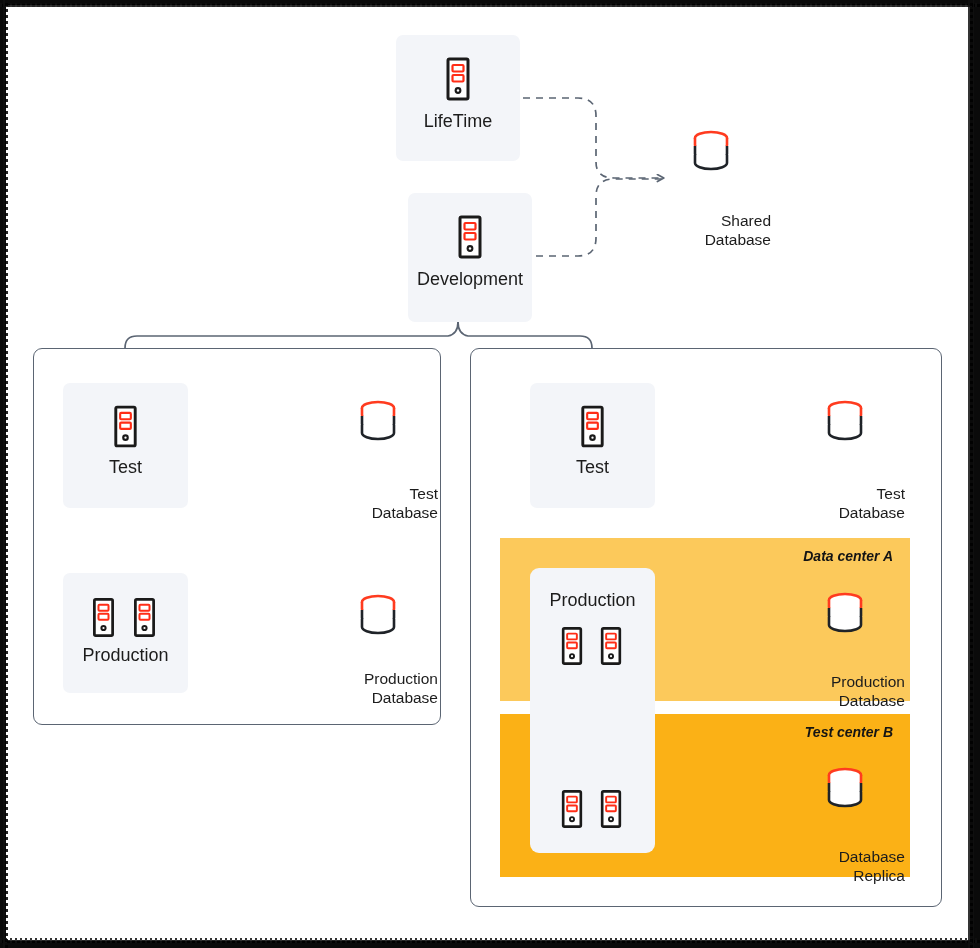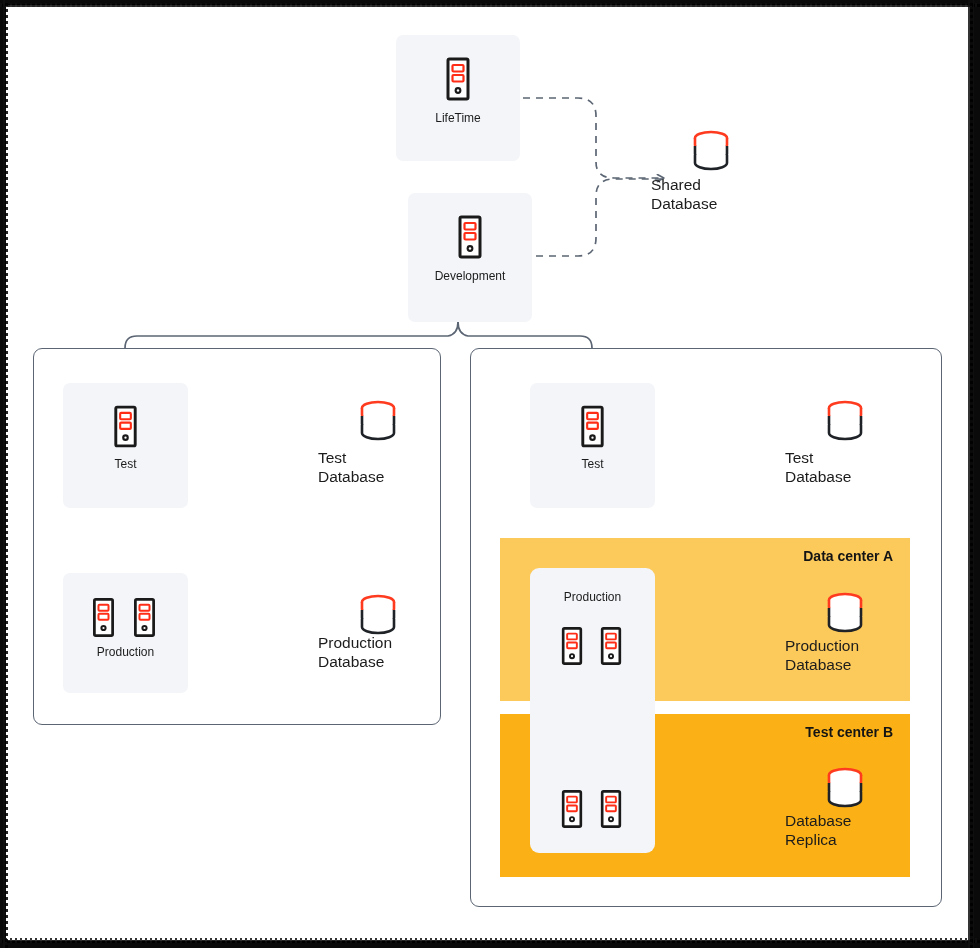--- a/index.html
+++ b/index.html
@@ -56,46 +56,48 @@
     position: absolute;
     background: #f3f5f9;
     border-radius: 7px;
     box-sizing: border-box;
   }
   .envbox-label {
     position: absolute;
     left: 0;
     width: 100%;
     text-align: center;
-    font-size: 12px;
+    font-size: 18px;
     color: #1c1c1c;
     font-family: "Liberation Sans", sans-serif;
     white-space: nowrap;
   }
   
   .dcband {
     position: absolute;
     box-sizing: border-box;
+    font-style: italic;
   }
   .dc-label {
     position: absolute;
     font-size: 14px;
     font-weight: bold;
     color: #141414;
     font-family: "Liberation Sans", sans-serif;
     white-space: nowrap;
   }
   
   .caption {
     position: absolute;
-    text-align: left;
+    text-align: right;
     font-size: 15.5px;
     line-height: 19px;
     color: #1c1c1c;
     font-family: "Liberation Sans", sans-serif;
+    margin-top: 36px;
   }
   .icon-wrap {
     position: absolute;
   }
   svg { display: block; overflow: visible; }
   #wires { position: absolute; left: 0; top: 0; width: 980px; height: 948px; z-index: 5; }
   .node-layer { position: relative; z-index: 10; }
 </style>
 </head>
 <body>

